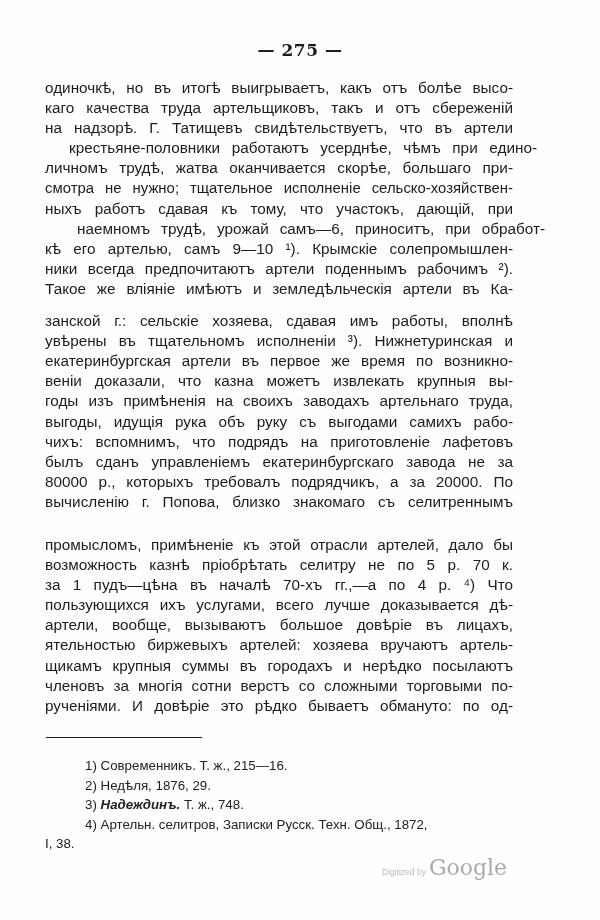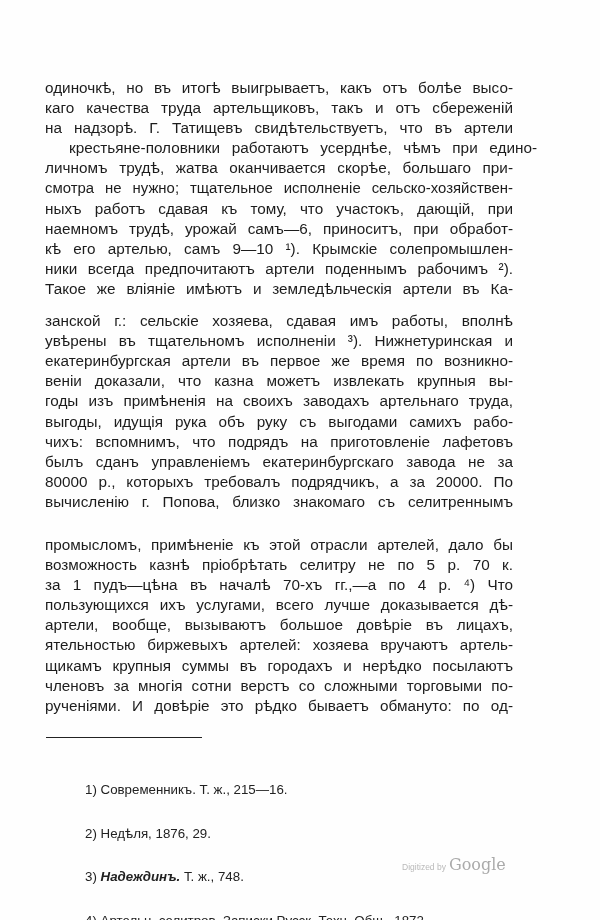--- a/index.html
+++ b/index.html
@@ -18,45 +18,46 @@
   .line { display: block; white-space: nowrap; text-align: justify; text-align-last: justify; height: 20.1px; overflow: visible; transform-origin: left center; }
   .line.last { text-align-last: justify; }
   .rule {
     position: absolute; left: 46px; top: 737px; width: 156px; height: 0; border-top: 1.6px solid #222;
   }
   .footnotes {
     position: absolute; left: 45px; top: 756px; width: 470px;
     font-family: "Liberation Sans", sans-serif; font-size: 13.3px; font-weight: normal; color: #222;
     line-height: 19.6px;
   }
-  .fn { display: block; white-space: nowrap; margin-top: 24px; }
+  .fn { display: block; white-space: nowrap; }
   .fn.indent { padding-left: 40px; }
   .fn .italic { font-style: italic; font-weight: bold; }
   .watermark {
-    position: absolute; left: 402px; top: 855px;
+    position: absolute; left: 382px; top: 855px;
     font-family: "Liberation Sans", sans-serif; color: #b9b9b9;
     display: flex; align-items: baseline; gap: 3px;
   }
   .watermark .small { font-size: 8.5px; }
-  .watermark .brand { font-family: "DejaVu Serif", serif; font-size: 16px; color: #aaaaaa; }
+  .watermark .brand { font-family: "DejaVu Serif", serif; font-size: 22px; color: #aaaaaa; }
 </style>
 </head>
 <body>
 
 <div class="page">
+  <div class="page-number">— 275 —</div>
 
   <div class="body-text" id="body">
       <span class="line" style="display: block; width: 468px;">одиночкѣ, но въ итогѣ выигрываетъ, какъ отъ болѣе высо-</span>
       <span class="line" style="display: block; width: 468px;">каго качества труда артельщиковъ, такъ и отъ сбереженій</span>
       <span class="line" style="display: block; width: 468px;">на надзорѣ. Г. Татищевъ свидѣтельствуетъ, что въ артели</span>
       <span class="line" style="display: block; width: 468px; margin-left: 24px;">крестьяне-половники работаютъ усерднѣе, чѣмъ при едино-</span>
       <span class="line" style="display: block; width: 468px;">личномъ трудѣ, жатва оканчивается скорѣе, большаго при-</span>
       <span class="line" style="display: block; width: 480px; transform: scaleX(0.975);">смотра не нужно; тщательное исполненіе сельско-хозяйствен-</span>
       <span class="line" style="display: block; width: 468px;">ныхъ работъ сдавая къ тому, что участокъ, дающій, при</span>
-      <span class="line" style="display: block; width: 468px;">наемномъ трудѣ, урожай самъ—6, приноситъ, при обработ-</span>
+      <span class="line" style="display: block; width: 468px; margin-left: 32px;">наемномъ трудѣ, урожай самъ—6, приноситъ, при обработ-</span>
       <span class="line" style="display: block; width: 468px;">кѣ его артелью, самъ 9—10 ¹). Крымскіе солепромышлен-</span>
       <span class="line" style="display: block; width: 468px;">ники всегда предпочитаютъ артели поденнымъ рабочимъ ²).</span>
       <span class="line" style="display: block; width: 468px;">Такое же вліяніе имѣютъ и земледѣльческія артели въ Ка-</span>
       <span class="line" style="display: block; width: 468px; margin-top: 12px;">занской г.: сельскіе хозяева, сдавая имъ работы, вполнѣ</span>
       <span class="line" style="display: block; width: 468px;">увѣрены въ тщательномъ исполненіи ³). Нижнетуринская и</span>
       <span class="line" style="display: block; width: 468px;">екатеринбургская артели въ первое же время по возникно-</span>
       <span class="line" style="display: block; width: 468px;">веніи доказали, что казна можетъ извлекать крупныя вы-</span>
       <span class="line" style="display: block; width: 468px;">годы изъ примѣненія на своихъ заводахъ артельнаго труда,</span>
       <span class="line" style="display: block; width: 468px;">выгоды, идущія рука объ руку съ выгодами самихъ рабо-</span>
       <span class="line" style="display: block; width: 468px;">чихъ: вспомнимъ, что подрядъ на приготовленіе лафетовъ</span>

